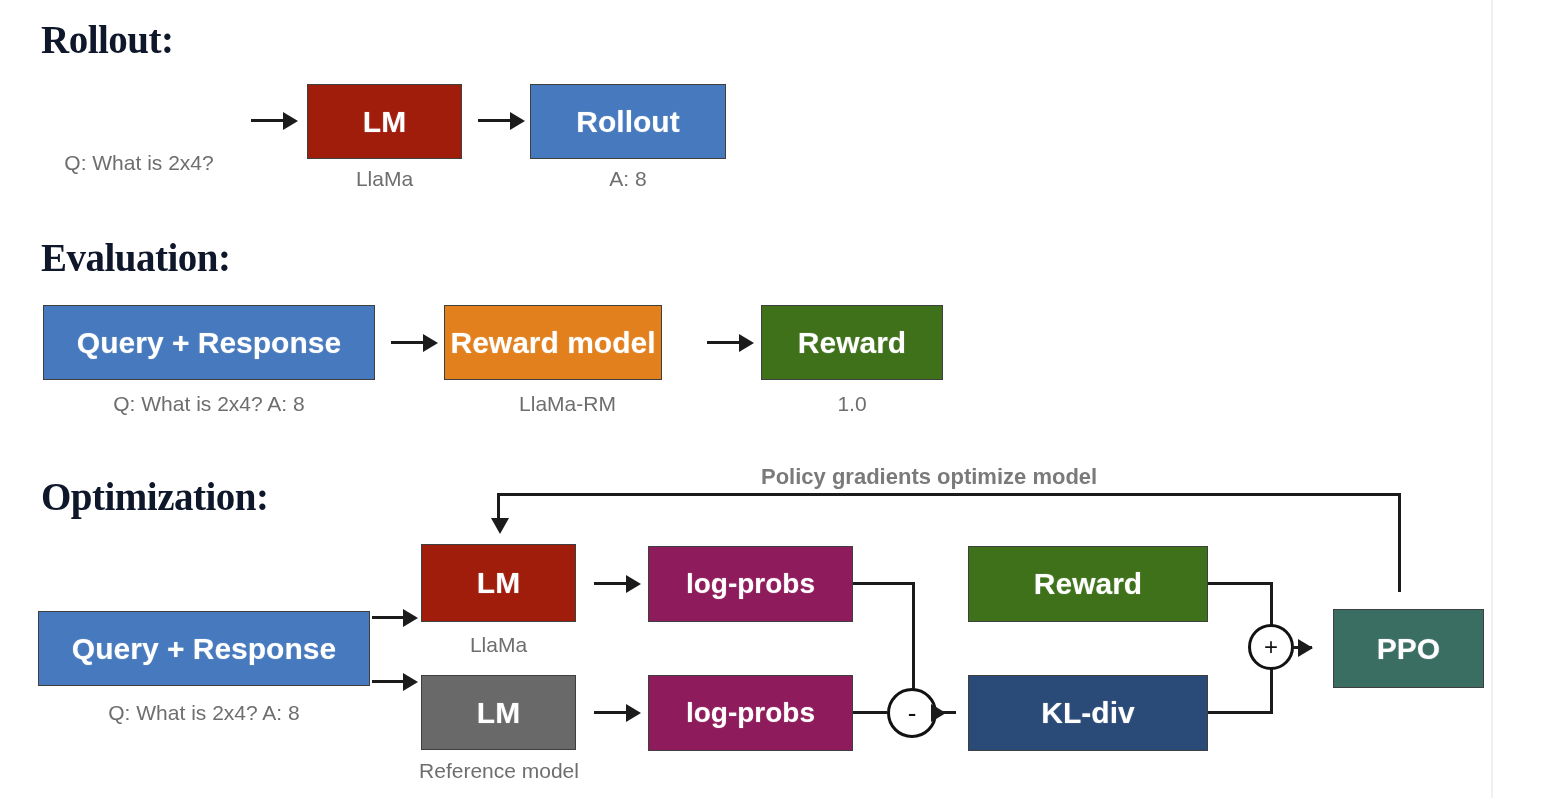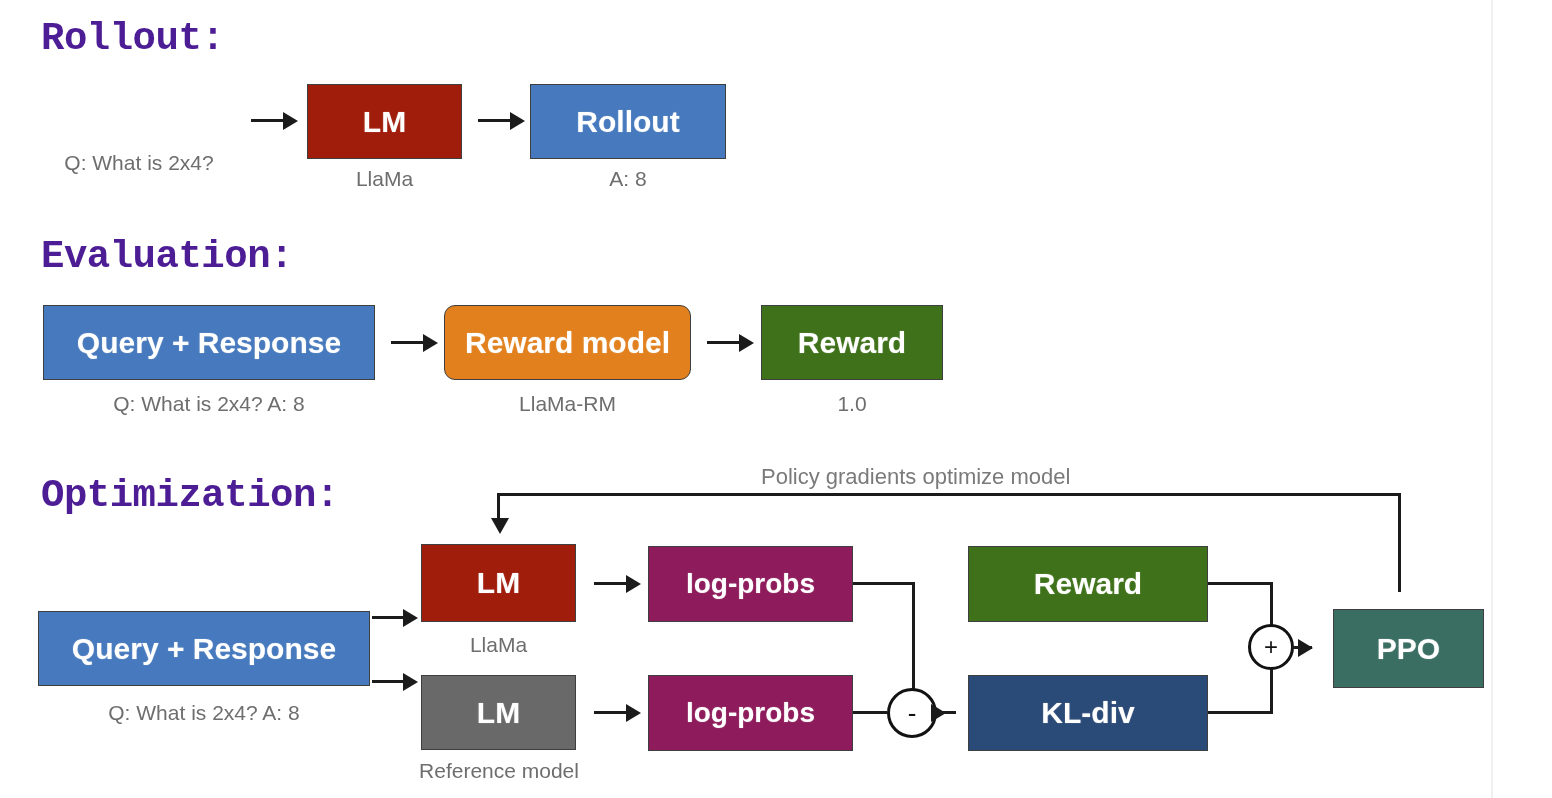--- a/index.html
+++ b/index.html
@@ -20,25 +20,25 @@
   .edge-strip {
     position: absolute;
     top: 0;
     left: 1491px;
     width: 2px;
     height: 798px;
     background: #f0f0f0;
   }
   .section-title {
     position: absolute;
-    font-family: Liberation Mono, monospace;
+    font-family: Liberation Serif, serif;
     font-weight: bold;
     font-size: 39px;
     letter-spacing: -0.5px;
-    color: #4c1d95;
+    color: #0f172a;
     white-space: nowrap;
     line-height: 1;
   }
   .box {
     position: absolute;
     box-sizing: border-box;
     border: 1.5px solid #3f3f3f;
     display: flex;
     align-items: center;
     justify-content: center;
@@ -129,32 +129,32 @@
   <div class="caption" style="left:530px; top:168px; width:196px;">A: 8</div>
 
   <div class="section-title" style="left:41px; top:238px;">Evaluation:</div>
 
   <div class="box" style="left:43px; top:305px; width:332px; height:75px; background:#4679BD; font-size:30px;">Query + Response</div>
   <div class="caption" style="left:43px; top:393px; width:332px;">Q: What is 2x4? A: 8</div>
 
   <div class="hline" style="left:391px; top:341px; width:34px;"></div>
   <div class="arrow-right" style="left:423px; top:334px;"></div>
 
-  <div class="box" style="left:444px; top:305px; width:247px; height:75px; background:#E2801E; font-size:30px;border-radius:11px;">Reward model</div>
+  <div class="box" style="left:444px; top:305px; width:218px; height:75px; background:#E2801E; font-size:30px;">Reward model</div>
   <div class="caption" style="left:444px; top:393px; width:247px;">LlaMa-RM</div>
 
   <div class="hline" style="left:707px; top:341px; width:34px;"></div>
   <div class="arrow-right" style="left:739px; top:334px;"></div>
 
   <div class="box" style="left:761px; top:305px; width:182px; height:75px; background:#3E7119; font-size:30px;">Reward</div>
   <div class="caption" style="left:761px; top:393px; width:182px;">1.0</div>
 
   <div class="section-title" style="left:41px; top:477px;">Optimization:</div>
 
-  <div class="ann" style="left:761px; top:466px;">Policy gradients optimize model</div>
+  <div class="ann" style="left:761px; top:466px;font-weight:bold;">Policy gradients optimize model</div>
   <div class="vline" style="left:1398px; top:494px; height:98px;"></div>
   <div class="hline" style="left:497px; top:493px; width:904px;"></div>
   <div class="vline" style="left:497px; top:493px; height:29px;"></div>
   <div class="arrow-down" style="left:491px; top:518px;"></div>
 
   <div class="box" style="left:38px; top:611px; width:332px; height:75px; background:#4679BD; font-size:30px;">Query + Response</div>
   <div class="caption" style="left:38px; top:702px; width:332px;">Q: What is 2x4? A: 8</div>
 
   <div class="hline" style="left:372px; top:616px; width:34px;"></div>
   <div class="arrow-right" style="left:403px; top:609px;"></div>

